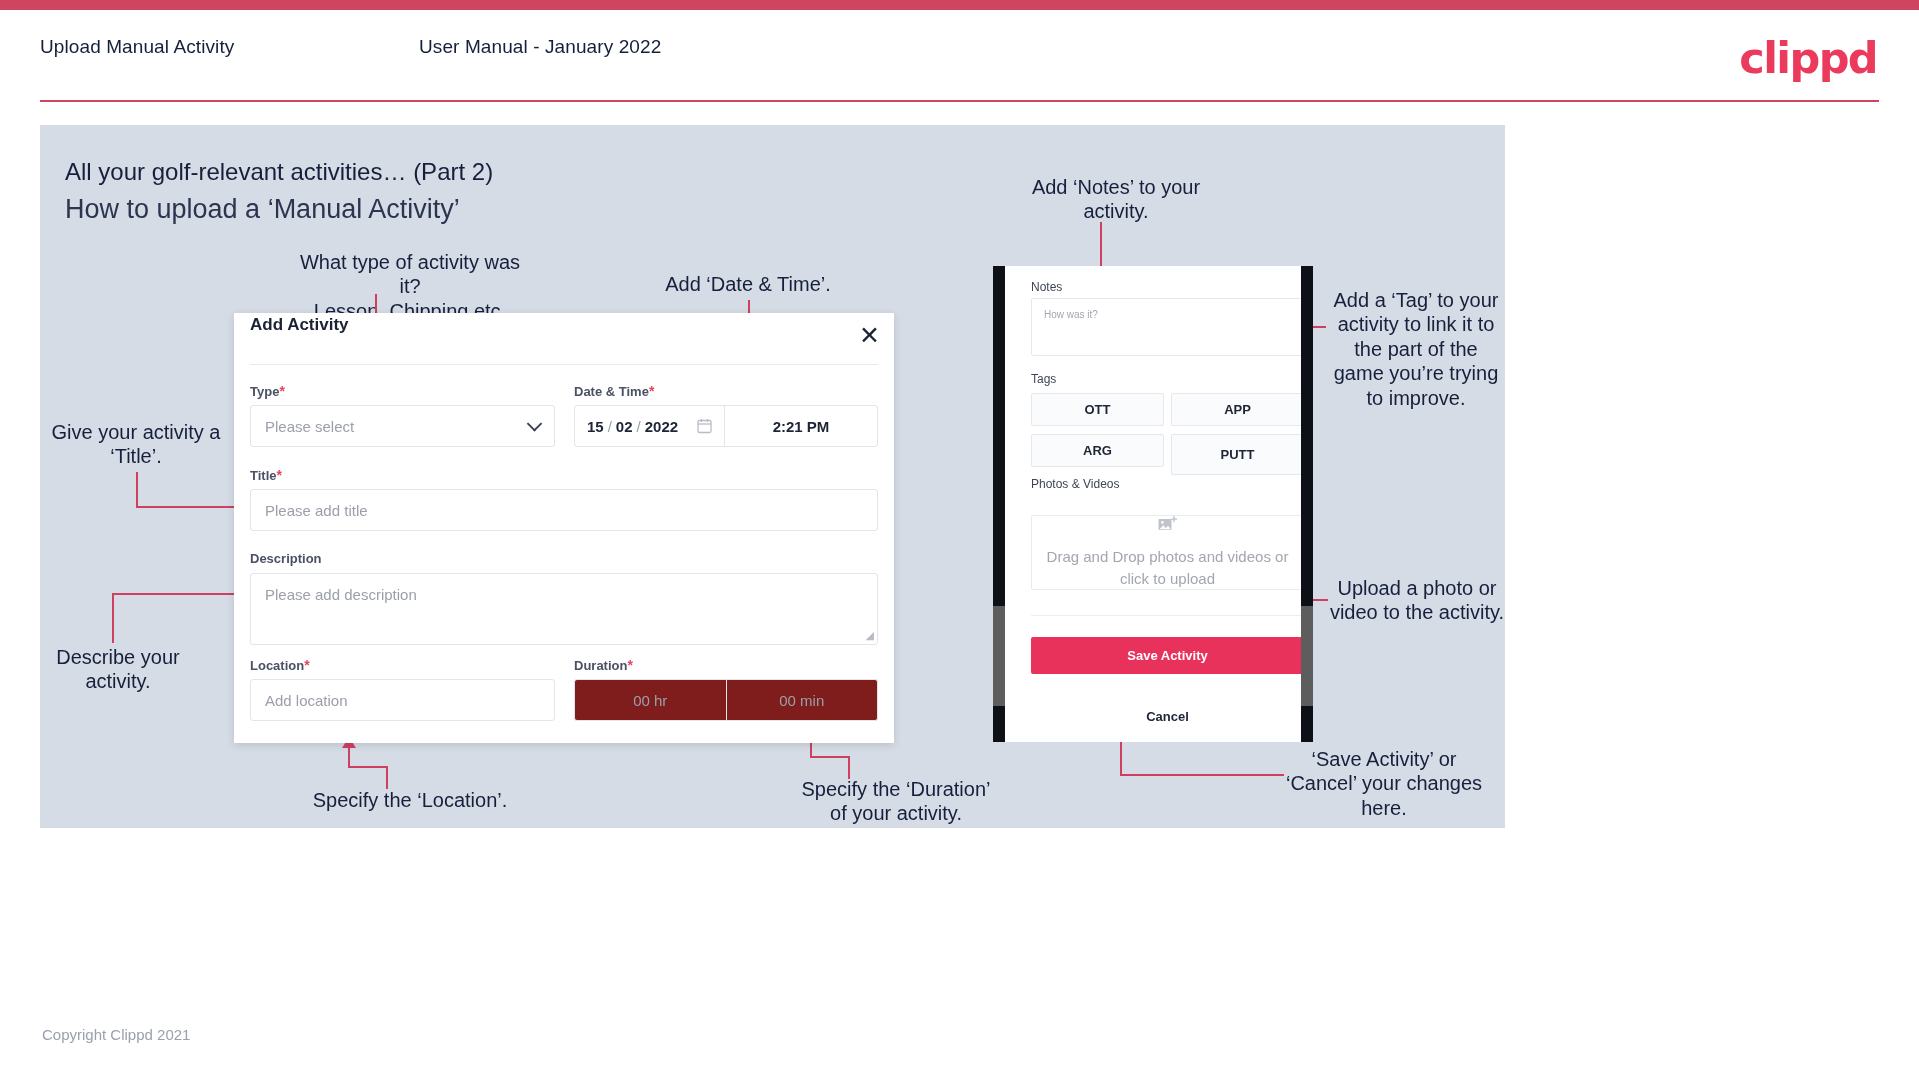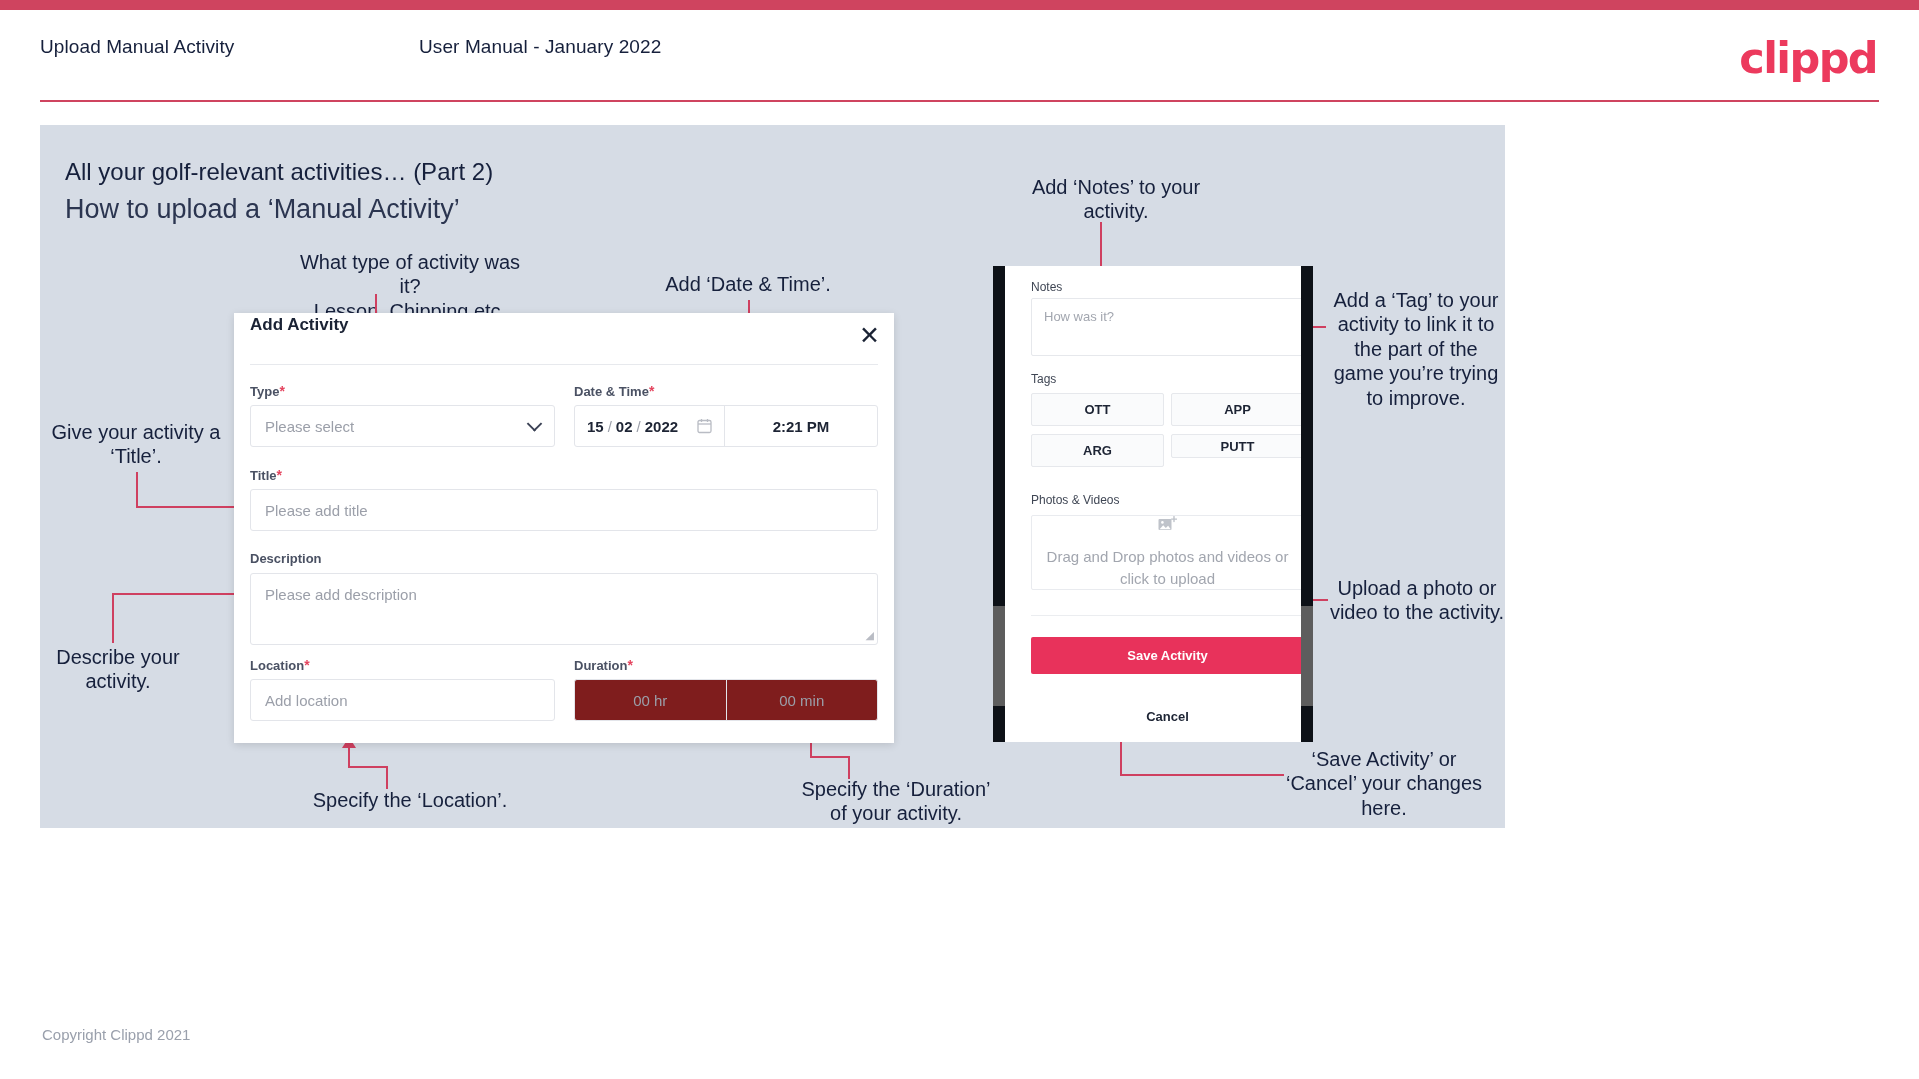--- a/index.html
+++ b/index.html
@@ -133,21 +133,21 @@
   }
   .phone-edge { position: absolute; width: 12px; background: #0d1117; }
   .phone-edge.scroll { background: #5d5d5d; }
   .phone-screen {
     position: absolute; left: 12px; top: 0; width: 296px; height: 476px;
     background: #fff; overflow: hidden;
   }
   .ps-label { position: absolute; font-size: 12px; color: #3f4654; }
   .ps-box {
     position: absolute; border: 1px solid #e6e8ec; background: #fff;
-    font-size: 13px; color: #a2a6af; padding: 10px 12px; border-radius: 2px;
+    font-size: 10px; color: #a2a6af; padding: 10px 12px; border-radius: 2px;
   }
   .tag-btn {
     position: absolute; border: 1px solid #e6e8ec; background: #fafbfc;
     display: flex; align-items: center; justify-content: center;
     font-size: 13px; font-weight: 700; color: #1d2434; border-radius: 2px;
   }
   .drop-zone {
     position: absolute; border: 1px solid #e9ebef; background: #fff;
     display: flex; flex-direction: column; align-items: center;
     justify-content: center; gap: 9px; border-radius: 2px;
@@ -343,23 +343,23 @@
       <div class="ps-label" style="left:26px; top:14px;">Notes</div>
       <div class="ps-box" style="left:26px; top:32px; width:273px; height:58px;">
         <span>How was it?</span>
       </div>
 
       <div class="ps-label" style="left:26px; top:106px;">Tags</div>
 
       <div class="tag-btn" style="left:26px; top:127px; width:133px; height:33px;">OTT</div>
       <div class="tag-btn" style="left:166px; top:127px; width:133px; height:33px;">APP</div>
       <div class="tag-btn" style="left:26px; top:168px; width:133px; height:33px;">ARG</div>
-      <div class="tag-btn" style="left:166px; top:168px; width:133px; height:24px;">PUTT</div>
-
-      <div class="ps-label" style="left:26px; top:227px;">Photos &amp; Videos</div>
+      <div class="tag-btn" style="left:166px; top:168px; width:133px; height:41px;">PUTT</div>
+
+      <div class="ps-label" style="left:26px; top:211px;">Photos &amp; Videos</div>
 
       <div class="drop-zone" style="left:26px; top:249px; width:273px; height:75px;">
         <span>
           <svg width="19" height="17" viewBox="0 0 19 17" fill="none">
             <rect x="0.5" y="3" width="13" height="11" rx="1" fill="#bfc3ca"></rect>
             <circle cx="4.4" cy="6.4" r="1.3" fill="#ffffff"></circle>
             <path d="M1.6 13.2l3.6-4 2.6 2.7 2.3-2.2 2.6 3.5z" fill="#ffffff"></path>
             <path d="M16 0.6v5M13.5 3.1h5" stroke="#bfc3ca" stroke-width="1.4" stroke-linecap="round"></path>
           </svg>
         </span>

